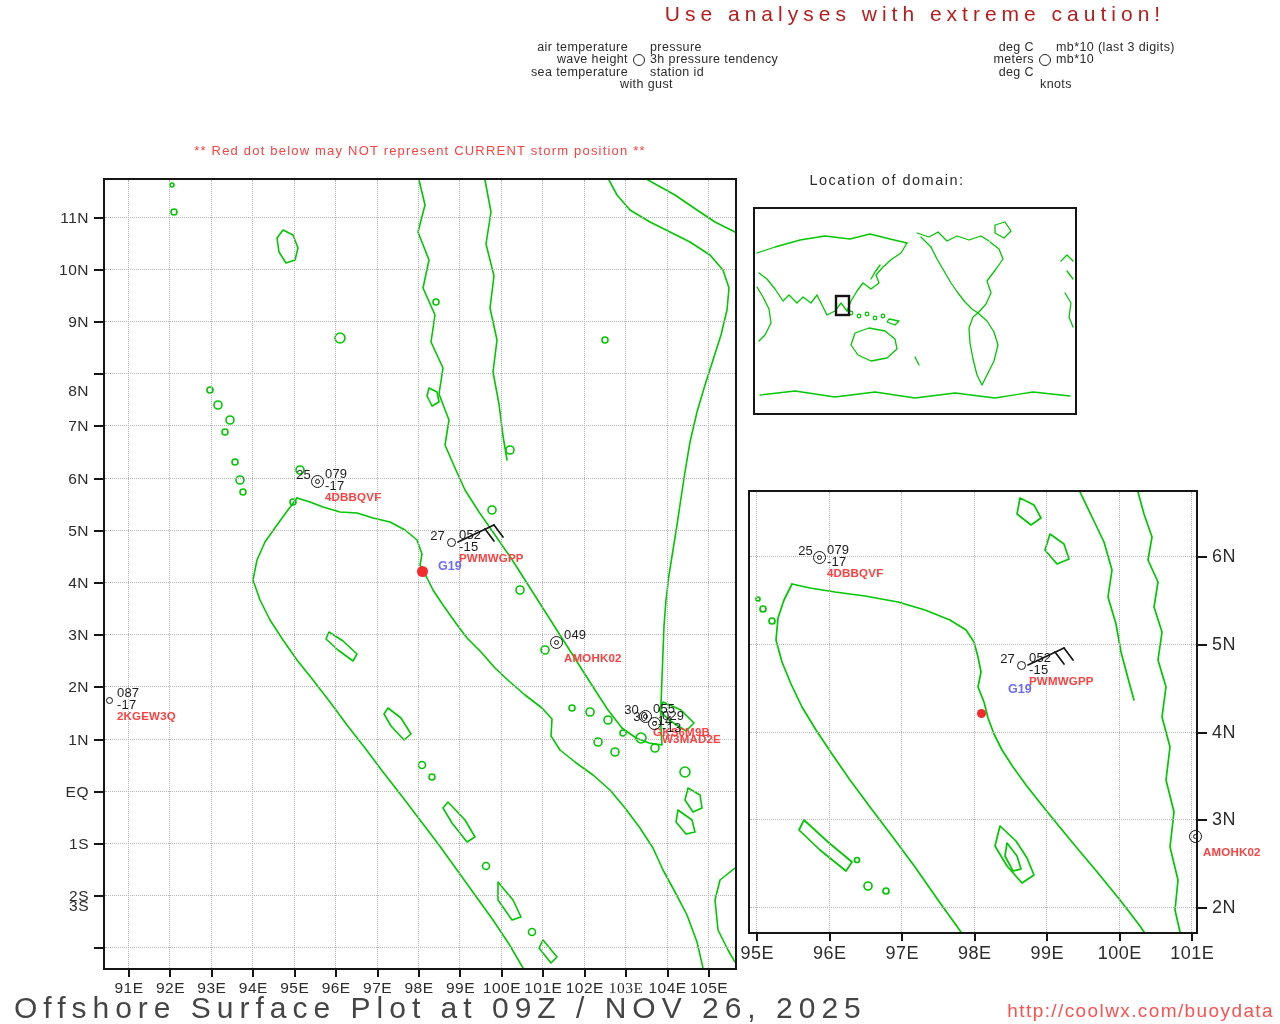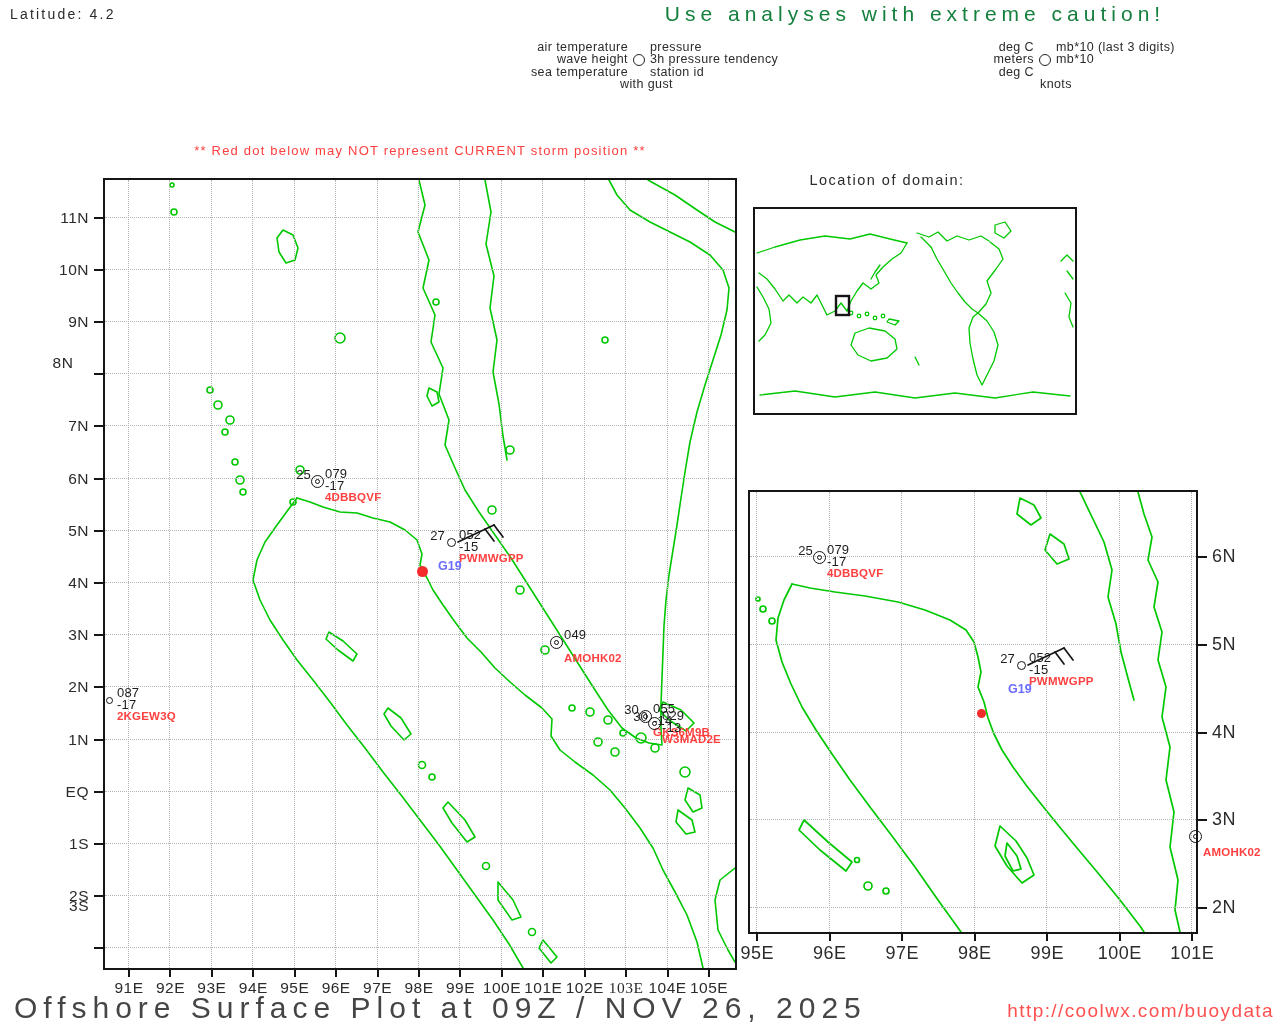--- a/index.html
+++ b/index.html
@@ -4,21 +4,21 @@
 <style>
   html,body{margin:0;padding:0}
   body{width:1280px;height:1024px;background:#fff;position:relative;overflow:hidden;
        font-family:"Liberation Sans",sans-serif;color:#222}
   .abs{position:absolute}
   
   #header{left:10px;top:5px;font-size:14px;letter-spacing:2.2px;line-height:19px;color:#2b2b2b}
   .hdr-red{color:#ff4040}
   .hdr-boldred{color:#ff2a2a;font-weight:bold}
   
-  #caution{left:595px;top:2px;width:640px;text-align:center;font-size:21px;letter-spacing:5px;color:#15803d}
+  #caution{left:595px;top:2px;width:640px;text-align:center;font-size:21px;letter-spacing:5px;color:#b91c1c}
   
   .legend{font-size:12.5px;line-height:12.4px;color:#2b2b2b;letter-spacing:.4px}
   .lg-row{display:flex;align-items:flex-start;height:12.4px}
   .lg-l{text-align:right}
   #legend-station .lg-l{width:128px}
   #legend-units .lg-l{width:86px}
   .lg-m{width:22px;text-align:center;position:relative;height:12px}
   .lg-circle{display:inline-block;width:10px;height:10px;border:1.6px solid #222;border-radius:50%;margin-top:1px}
   .pull30{margin-left:-30px}
   .pull16{margin-left:-16px}
@@ -52,21 +52,20 @@
   .barb{position:absolute;left:-4px;top:-33px}
   .storm-dot{position:absolute;border-radius:50%;background:#f32b2b;z-index:5}
   
   #footer-title{left:14px;top:991px;font-size:30px;letter-spacing:6px;color:#454545}
   #footer-url{left:990px;top:1000px;width:284px;text-align:right;font-size:19px;letter-spacing:1.4px;color:#ff5050}
 </style>
 </head>
 <body>
 
 <div class="abs" id="header">
-  <div>Latitude: 4.2</div>
 </div>
 
 <div class="abs" id="caution">Use analyses with extreme caution!</div>
 
 <div class="abs legend" id="legend-station" style="left:500px;top:41px">
   <div class="lg-row">
     <span class="lg-l">air temperature</span>
     <span class="lg-m"></span>
     <span class="lg-r">pressure</span>
   </div>
@@ -311,21 +310,21 @@
 <div class="ax ax-c ax-main" style="left: 641.619px; top: 979px; width: 52px;">104E</div>
 <div class="tick" style="left: 708.049px; top: 970px; width: 2px; height: 7px;"></div>
 <div class="ax ax-c ax-main" style="left: 683.049px; top: 979px; width: 52px;">105E</div>
 <div class="tick" style="left: 94px; top: 216.584px; width: 9px; height: 2px;"></div>
 <div class="ax ax-r ax-main" style="left: 37px; top: 208.584px; width: 52px;">11N</div>
 <div class="tick" style="left: 94px; top: 268.784px; width: 9px; height: 2px;"></div>
 <div class="ax ax-r ax-main" style="left: 37px; top: 260.784px; width: 52px;">10N</div>
 <div class="tick" style="left: 94px; top: 320.984px; width: 9px; height: 2px;"></div>
 <div class="ax ax-r ax-main" style="left: 37px; top: 312.984px; width: 52px;">9N</div>
 <div class="tick" style="left: 94px; top: 373.184px; width: 9px; height: 2px;"></div>
-<div class="ax ax-r ax-main" style="left: 37px; top: 354px; width: 52px; text-align: center;">8N</div>
+<div class="ax ax-r ax-main" style="left: 37px; top: 382px; width: 52px;">8N</div>
 <div class="tick" style="left: 94px; top: 425.384px; width: 9px; height: 2px;"></div>
 <div class="ax ax-r ax-main" style="left: 37px; top: 417.384px; width: 52px;">7N</div>
 <div class="tick" style="left: 94px; top: 477.584px; width: 9px; height: 2px;"></div>
 <div class="ax ax-r ax-main" style="left: 37px; top: 469.584px; width: 52px;">6N</div>
 <div class="tick" style="left: 94px; top: 529.784px; width: 9px; height: 2px;"></div>
 <div class="ax ax-r ax-main" style="left: 37px; top: 521.784px; width: 52px;">5N</div>
 <div class="tick" style="left: 94px; top: 581.984px; width: 9px; height: 2px;"></div>
 <div class="ax ax-r ax-main" style="left: 37px; top: 573.984px; width: 52px;">4N</div>
 <div class="tick" style="left: 94px; top: 634.184px; width: 9px; height: 2px;"></div>
 <div class="ax ax-r ax-main" style="left: 37px; top: 626.184px; width: 52px;">3N</div>

